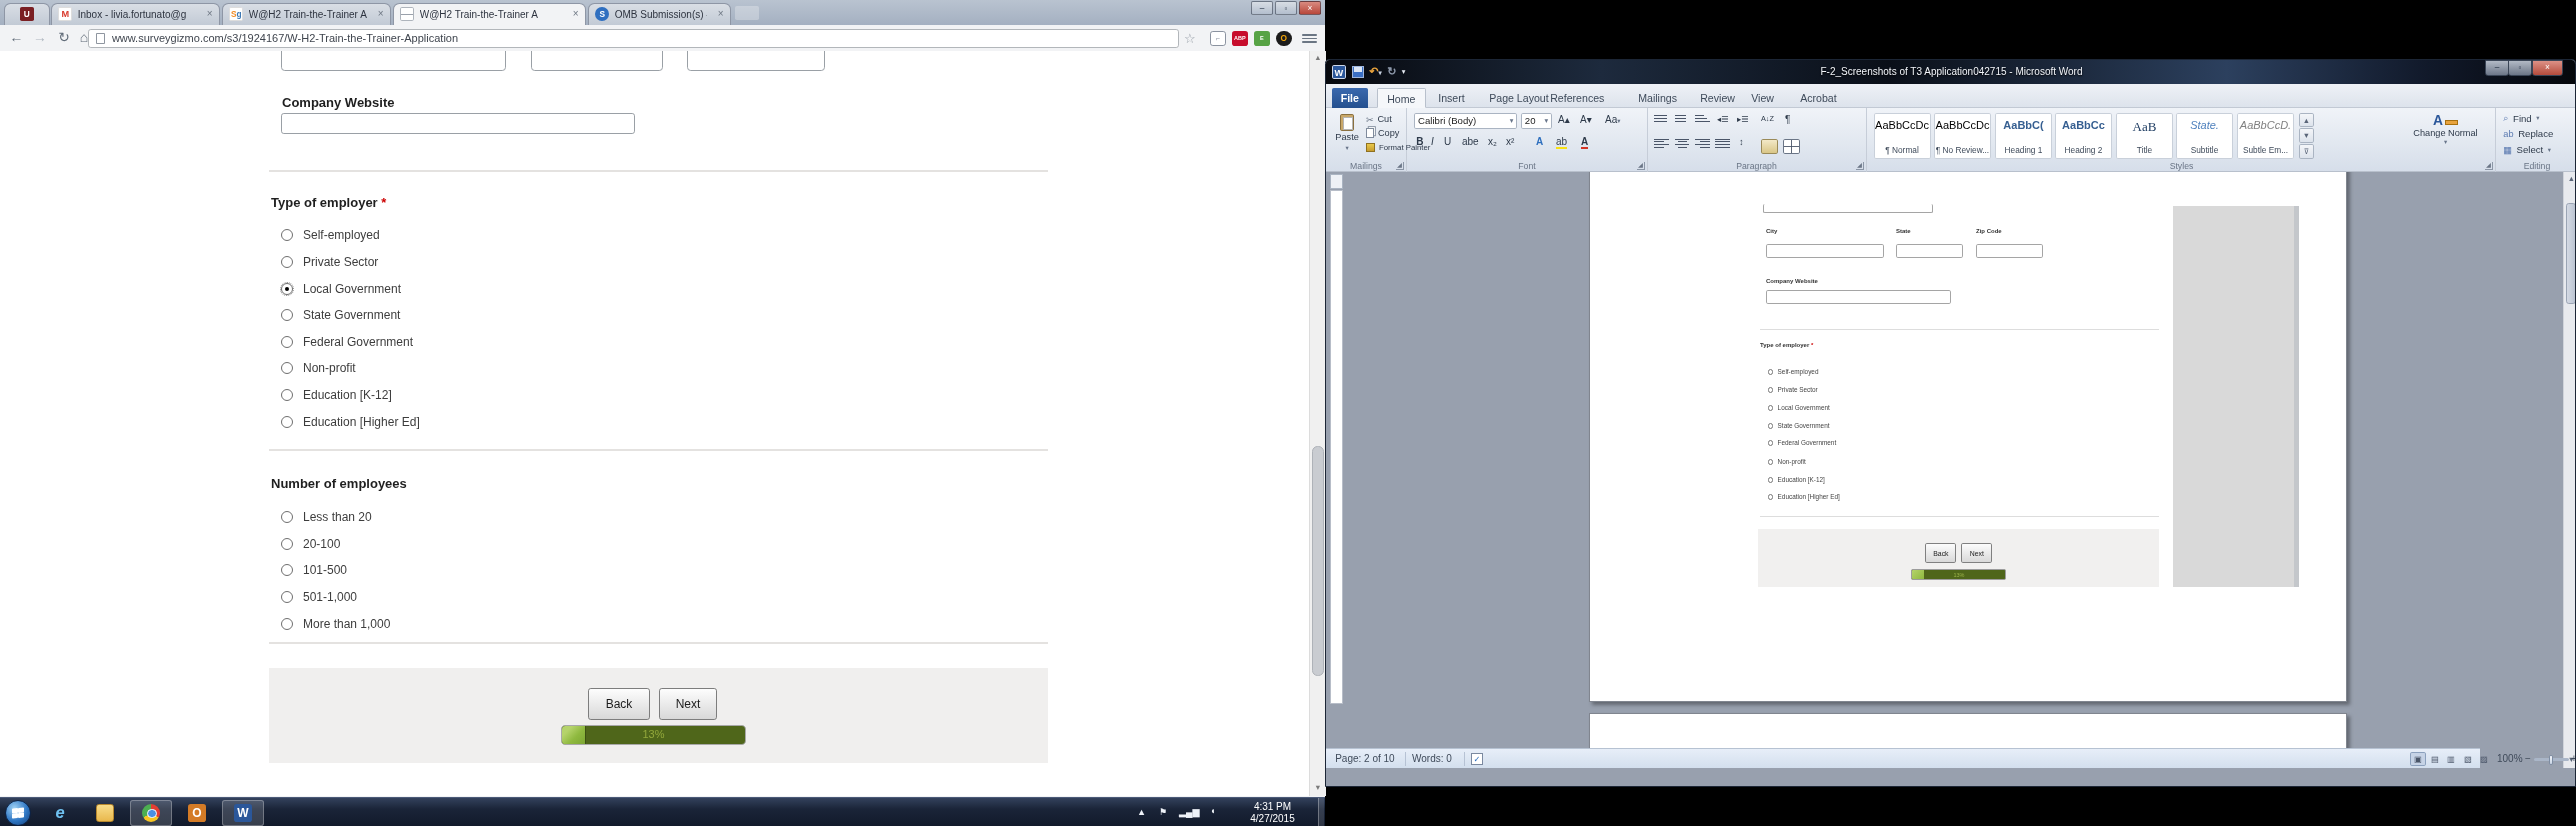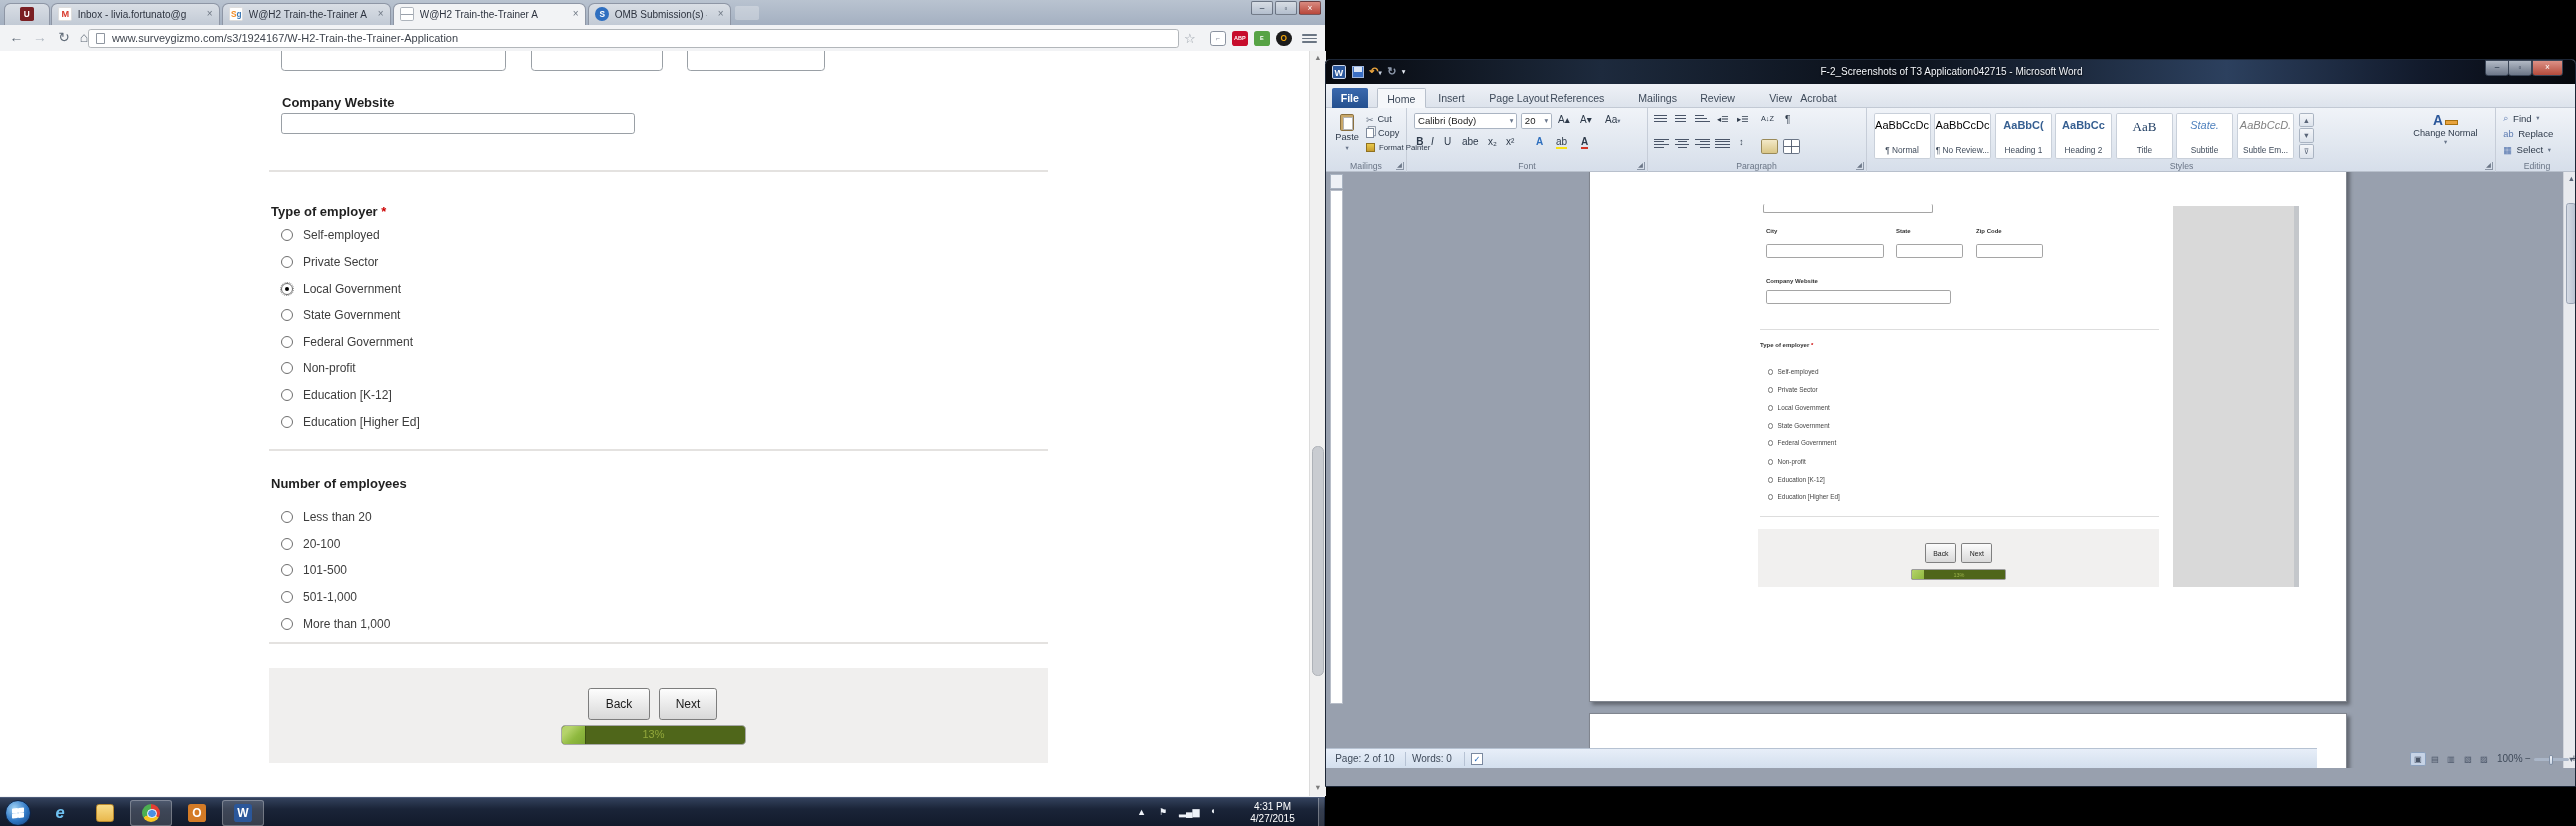--- a/index.html
+++ b/index.html
@@ -152,21 +152,21 @@
   .mradio{width:5.5px;height:5.5px;border:0.9px solid #777;border-radius:50%;flex:0 0 auto}
   .mrl{font-size:6.4px;color:#444;white-space:nowrap}
   #mfooter{position:absolute;left:18.4px;top:323px;width:401px;height:58px;background:#f1f0ef}
   .mbtn{position:absolute;top:13.8px;width:31px;height:20px;border:0.9px solid #808080;border-radius:1.8px;background:linear-gradient(#fcfcfc,#d9d9d9);font-size:6.9px;color:#222;text-align:center;line-height:19px}
   .mpbar{position:absolute;left:153px;top:40px;width:95px;height:11px;border:0.9px solid #9c9c9c;border-radius:1.8px;background:#4f661a;overflow:hidden}
   .mpfill{position:absolute;left:0;top:0;height:100%;background:linear-gradient(135deg,#b5d36b,#8fb93f)}
   .mplabel{position:absolute;width:100%;text-align:center;font-size:5.5px;color:#9ab04a;line-height:11px}
   #grayband{position:absolute;left:433px;top:0;width:121px;height:381px;background:#d9d9d9}
   #shotscroll{position:absolute;left:554px;top:0;width:4.6px;height:381px;background:#c4c7cb}
 
-  #wstatus{left:0;top:688px;width:991px;height:20px;background:linear-gradient(#e7eef8,#d3dfee);border-top:0.9px solid #b6c2d2;color:#3f4a5a;font-size:10px}
+  #wstatus{left:0;top:688px;width:1154px;height:20px;background:linear-gradient(#e7eef8,#d3dfee);border-top:0.9px solid #b6c2d2;color:#3f4a5a;font-size:10px}
   .stitem{position:absolute;top:3.7px;white-space:nowrap}
   .ssep{position:absolute;top:2.8px;width:0.9px;height:14.7px;background:#b6c2d4}
   .spelli{position:absolute;top:3.7px;width:12px;height:12px;border:0.9px solid #7a89a0;background:#fff;color:#2e6fbe;font-size:8.3px;text-align:center;line-height:11px}
   .viewb{position:absolute;top:2.8px;width:15.6px;height:14.7px;border:0.9px solid transparent;color:#4a5568;font-size:8.3px;text-align:center;line-height:13.8px}
   .viewb.on{background:#c6d3e6;border-color:#8ba0bd;border-radius:1.8px}
   .ztrack{position:absolute;top:9.2px;width:35px;height:2.8px;background:#aab6c8;border-radius:1.8px}
   .zthumb{position:absolute;top:-3.7px;left:14.7px;width:4.6px;height:10px;background:linear-gradient(#f4f7fb,#c8d4e4);border:0.9px solid #7d8ca2;border-radius:1.8px}
 </style>
 </head>
 <body>
@@ -238,21 +238,21 @@
 
       <div class="cutinput" style="left:281px;width:225px"></div>
       <div class="cutinput" style="left:531px;width:132px"></div>
       <div class="cutinput" style="left:687px;width:138px"></div>
 
       <div class="abs flabel" style="left:282px;top:44px">Company Website</div>
       <input class="finput" style="left: 281px; top: 62px; width: 354px; height: 21px;" value="">
 
       <div class="hr" style="top:119px"></div>
 
-      <div class="abs flabel" style="left:271px;top:153px"><span>Type of employer</span> <span class="req">*</span></div>
+      <div class="abs flabel" style="left:271px;top:144px"><span>Type of employer</span> <span class="req">*</span></div>
 
       <div class="rrow" style="top:176px">
           <span class="radio"></span>
           <span class="rlabel">Self-employed</span>
         </div>
       <div class="rrow" style="top:203px">
           <span class="radio"></span>
           <span class="rlabel">Private Sector</span>
         </div>
       <div class="rrow sel" style="top:230px">
@@ -377,21 +377,21 @@
     </div>
 
     <div id="wtabs" class="abs">
       <div class="wtab file" style="left:5.5px">File</div>
       <div class="wtab on" style="left:51px">Home</div>
       <div class="wtab" style="left:103px">Insert</div>
       <div class="wtab" style="left:154px">Page Layout</div>
       <div class="wtab" style="left:215px">References</div>
       <div class="wtab" style="left:303px">Mailings</div>
       <div class="wtab" style="left:365px">Review</div>
-      <div class="wtab" style="left:434px">View</div>
+      <div class="wtab" style="left:416px">View</div>
       <div class="wtab" style="left:465px">Acrobat</div>
     </div>
 
     <div id="wribbon" class="abs">
 
       <div class="grp" style="left:0;width:81px">
         <div class="bigbtn" style="left:4.6px;top:2.8px;width:33px;height:51px">
           <div class="clip-ic"></div>
           <span>Paste</span><br><span style="font-size:6.4px;color:#68758a">▾</span>
         </div>

